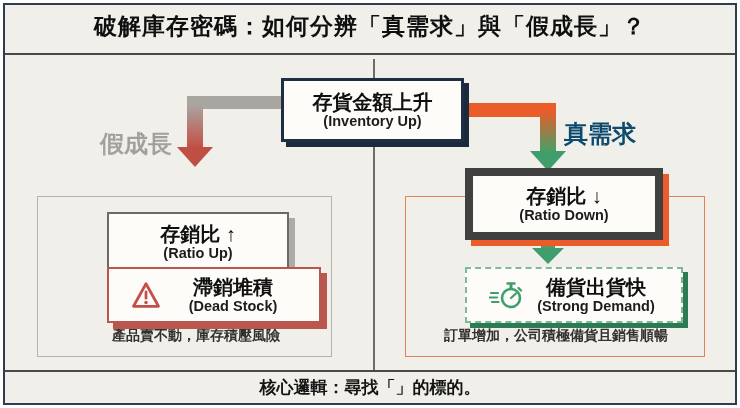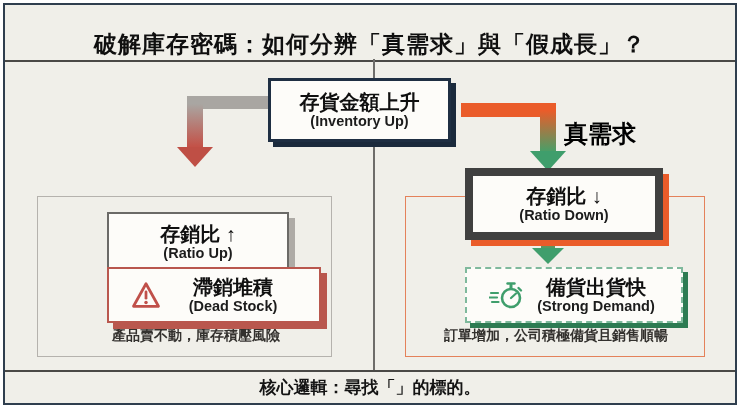--- a/index.html
+++ b/index.html
@@ -8,23 +8,23 @@
     font-family:"Liberation Sans","DejaVu Sans",sans-serif;
     position:relative;overflow:hidden;
   }
   .stage{position:absolute;inset:0;}
   .frame{
     position:absolute;left:3px;top:3px;right:3px;bottom:3px;
     border:2px solid #2f3e4e;background:#f0efe9;
   }
   
   .title-sec{
-    position:absolute;left:5px;right:5px;top:7px;height:53px;
+    position:absolute;left:5px;right:5px;top:0;height:53px;
     border-bottom:2px solid #4a4946;
-    display:flex;align-items:flex-end;justify-content:center;
+    display:flex;align-items:center;justify-content:center;
   }
   .title-sec h1{
     margin:0;font-size:23px;font-weight:800;color:#0f0f0f;letter-spacing:1px;
   }
   .footer-sec{
     position:absolute;left:5px;right:5px;bottom:5px;height:31px;
     border-top:2px solid #4a4946;
     display:flex;align-items:center;justify-content:center;
     font-size:17px;font-weight:700;color:#141414;white-space:nowrap;
   }
@@ -42,31 +42,31 @@
   .r-hbar{left:461px;top:103px;width:95px;height:14px;background:#ea5c2a;}
   .r-vbar{left:540px;top:103px;width:16px;height:50px;background:linear-gradient(#ea5c2a 15%,#4d9d66 95%);}
   .r-head{left:530px;top:151px;width:0;height:0;border-left:18px solid transparent;border-right:18px solid transparent;border-top:20px solid #3f9e6c;}
   .lm-bar{left:188px;top:228px;width:14px;height:21px;background:linear-gradient(#a9a6a2,#c35248);}
   .lm-head{left:179px;top:248px;width:0;height:0;border-left:16px solid transparent;border-right:16px solid transparent;border-top:16px solid #bf4f45;}
   .rm-bar{left:541px;top:228px;width:14px;height:21px;background:linear-gradient(#ea5c2a,#4d9d66);}
   .rm-head{left:532px;top:248px;width:0;height:0;border-left:16px solid transparent;border-right:16px solid transparent;border-top:16px solid #3f9e6c;}
   
   .branch-label{position:absolute;z-index:2;font-weight:800;font-size:24px;white-space:nowrap;}
   .branch-label.fake{left:100px;top:128px;color:#a3a09c;}
-  .branch-label.real{left:564px;top:118px;color:#000000;}
+  .branch-label.real{left:564px;top:118px;color:#0c4a6e;}
   
   .node{
     position:absolute;z-index:3;background:#fdfcf9;
     display:flex;align-items:center;justify-content:center;text-align:center;
   }
   .node .txt{line-height:1.12;}
   .node .zh{font-size:20px;font-weight:800;color:#101010;}
   .node .en{font-size:14.5px;font-weight:700;color:#1c1c1c;}
   .top-node{
-    left:268px;top:78px;width:177px;height:58px;
+    left:281px;top:78px;width:177px;height:58px;
     border:3px solid #1f2f43;box-shadow:5px 5px 0 #1b2a3c;justify-content:center;
   }
   .l-node1{left:107px;top:168px;width:178px;height:56px;border:2px solid #6b6a67;box-shadow:6px 6px 0 #aeaba6;margin-top:44px;}
   .l-node2{left:107px;top:267px;width:178px;height:52px;border:2px solid #b9574e;box-shadow:6px 6px 0 #b9574e;justify-content:flex-start;padding:0 16px;}
   .r-node1{left:465px;top:168px;width:182px;height:56px;border:8px solid #404040;box-shadow:6px 6px 0 #ea5c2a;}
   .r-node2{left:465px;top:267px;width:182px;height:52px;border:2px dashed #7fb99c;box-shadow:5px 5px 0 #2d7b52;justify-content:flex-start;padding:0 16px;}
   .node .icon{flex:0 0 auto;display:flex;align-items:center;justify-content:center;margin:0 2px 0 6px;}
   .node .tcol{flex:1;}
   
   .caption{position:absolute;z-index:2;font-size:14px;font-weight:600;color:#33312e;text-align:center;white-space:nowrap;}
@@ -92,20 +92,21 @@
   <div class="bar l-head"></div>
   <div class="bar lm-bar"></div>
   <div class="bar lm-head"></div>
 
   <div class="bar r-hbar"></div>
   <div class="bar r-vbar"></div>
   <div class="bar r-head"></div>
   <div class="bar rm-bar"></div>
   <div class="bar rm-head"></div>
 
+  <div class="branch-label fake">假成長</div>
   <div class="branch-label real">真需求</div>
 
   <div class="node top-node">
     <div class="txt">
       <div class="zh">存貨金額上升</div>
       <div class="en">(Inventory Up)</div>
     </div>
   </div>
 
   <div class="node l-node1">

